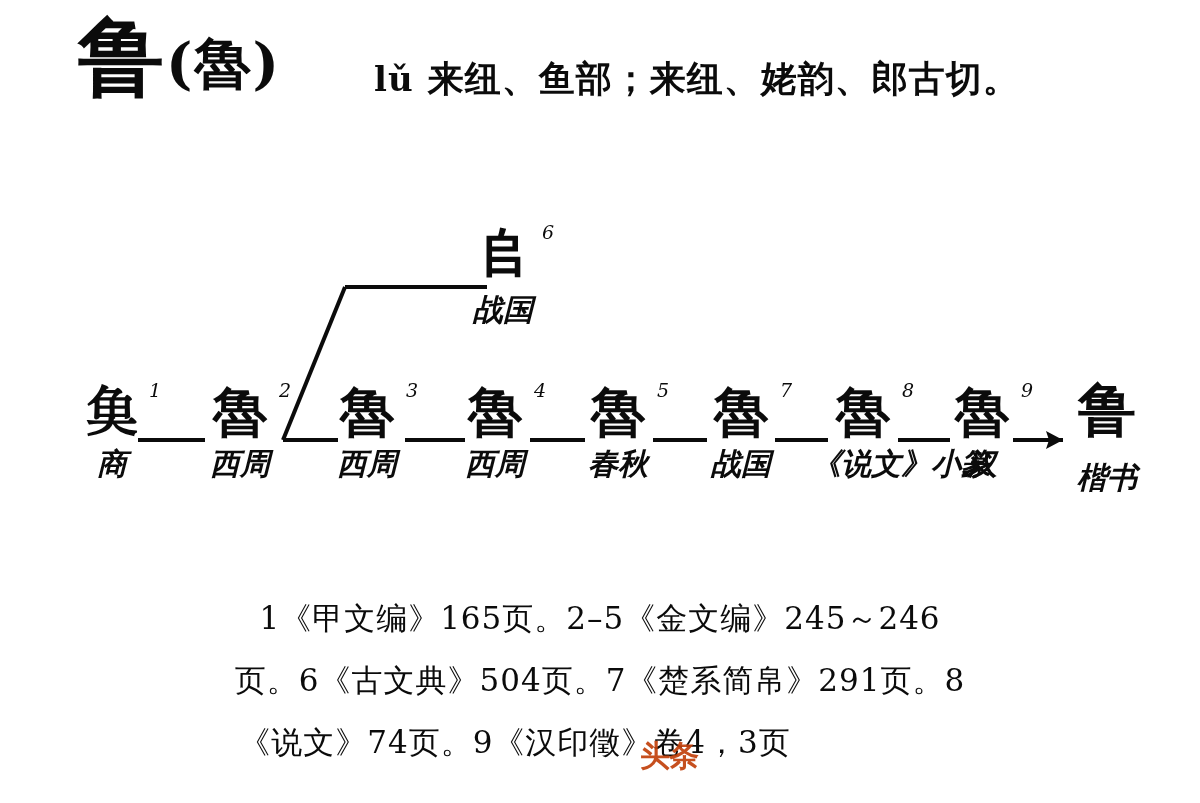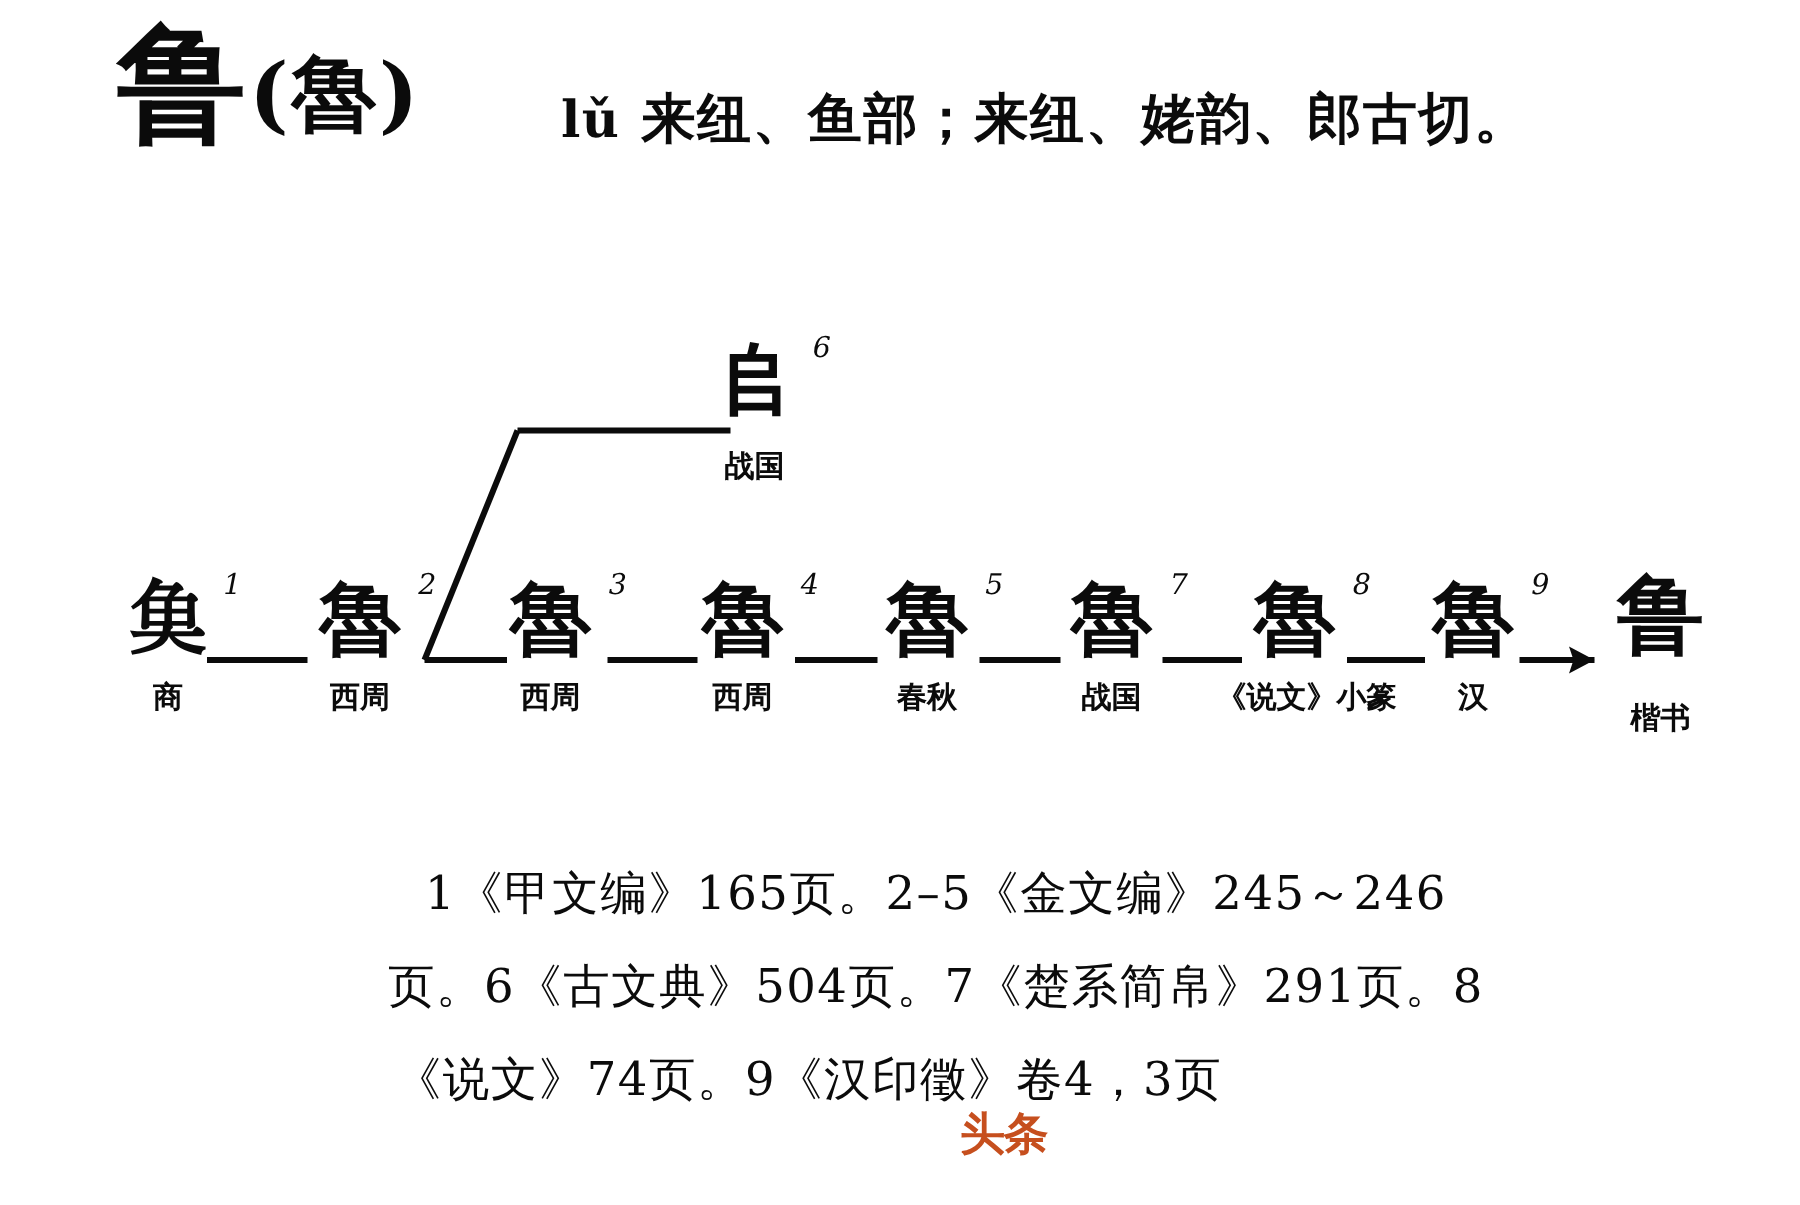--- a/index.html
+++ b/index.html
@@ -99,35 +99,35 @@
   }
   .node-sup {
     position: absolute;
     font-size: 19px;
     font-weight: 400;
     font-style: italic;
     font-family: "DejaVu Serif", "Liberation Serif", serif;
     line-height: 1;
   }
   .node-label {
-    font-size: 20px;
+    font-size: 30px;
     font-weight: 700;
     line-height: 30px;
     white-space: nowrap;
     font-family: "DejaVu Serif", "Liberation Serif", serif;
+    font-style: italic;
   }
 
   
   #footnotes {
     position: absolute;
     left: 0;
-    top: 570px;
+    top: 592px;
     width: 957px;
     height: 200px;
-    padding-left: 24px;
   }
   .footnote-line {
     position: absolute;
     width: 1200px;
     text-align: center;
     font-size: 31px;
     line-height: 36px;
     font-weight: 400;
     letter-spacing: 1px;
     white-space: nowrap;

